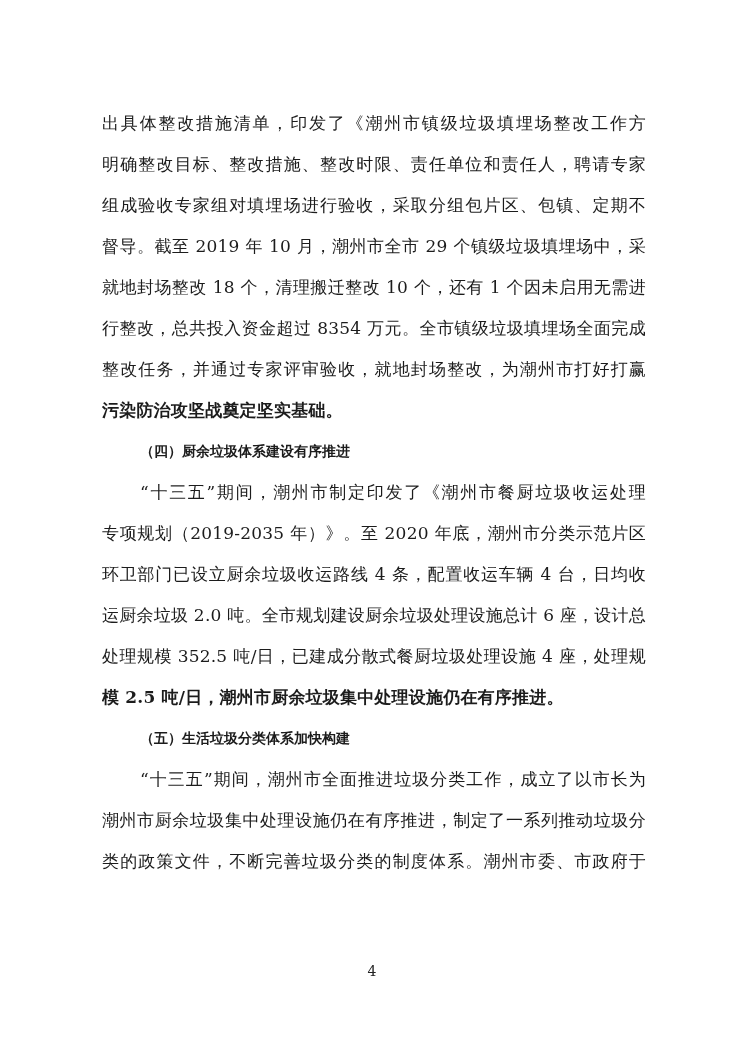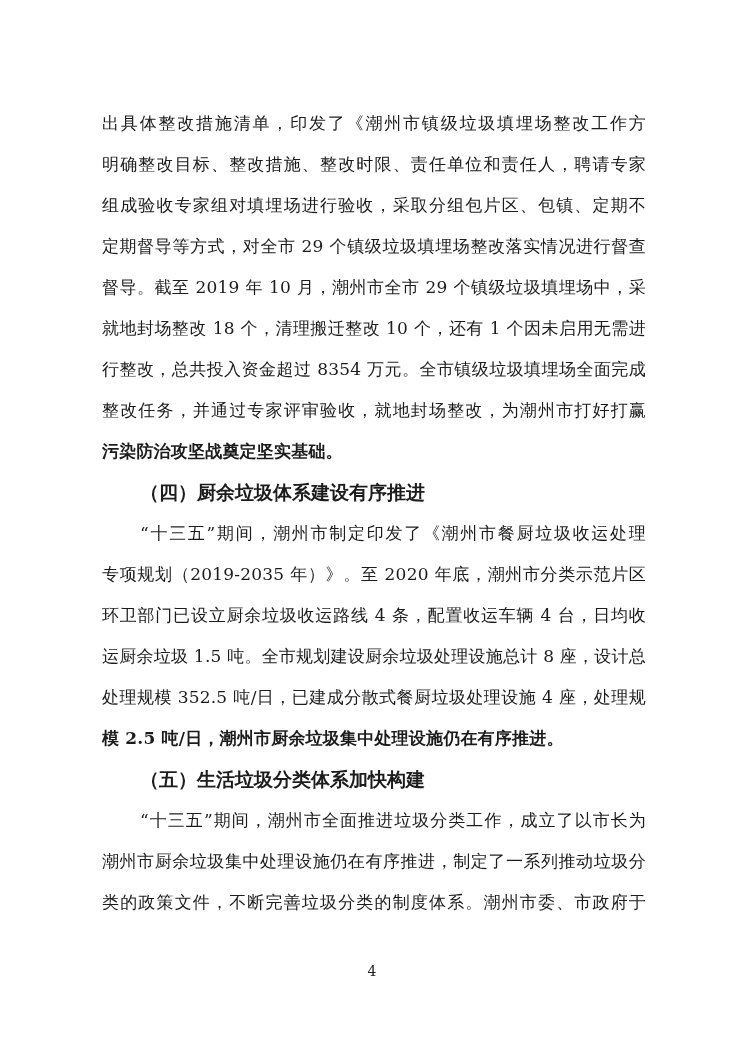--- a/index.html
+++ b/index.html
@@ -36,21 +36,21 @@
   }
   .line.last {
     text-align-last: left;
     font-weight: bold;
   }
   .line.indent {
     text-indent: 38px;
   }
   .heading {
     margin: 0;
-    font-size: 19px;
+    font-size: 14px;
     line-height: 41px;
     height: 41px;
     overflow: hidden;
     font-weight: 700;
     text-indent: 38px;
     text-align: left;
   }
   .page-number {
     position: absolute;
     left: 0;
@@ -65,35 +65,34 @@
 </head>
 <body>
 
 <main class="page">
   <section class="content">
 
     <div class="para">
       <div class="line">出具体整改措施清单，印发了《潮州市镇级垃圾填埋场整改工作方案》，</div>
       <div class="line">明确整改目标、整改措施、整改时限、责任单位和责任人，聘请专家</div>
       <div class="line">组成验收专家组对填埋场进行验收，采取分组包片区、包镇、定期不</div>
-      <div class="line">定期督导等方式，对全市 29 个镇级垃圾填埋场整改落实情况进行督查</div>
       <div class="line">督导。截至 2019 年 10 月，潮州市全市 29 个镇级垃圾填埋场中，采取</div>
       <div class="line">就地封场整改 18 个，清理搬迁整改 10 个，还有 1 个因未启用无需进</div>
       <div class="line">行整改，总共投入资金超过 8354 万元。全市镇级垃圾填埋场全面完成</div>
       <div class="line">整改任务，并通过专家评审验收，就地封场整改，为潮州市打好打赢</div>
       <div class="line last">污染防治攻坚战奠定坚实基础。</div>
     </div>
 
     <h2 class="heading">（四）厨余垃圾体系建设有序推进</h2>
 
     <div class="para">
       <div class="line indent">“十三五”期间，潮州市制定印发了《潮州市餐厨垃圾收运处理</div>
       <div class="line">专项规划（2019-2035 年）》。至 2020 年底，潮州市分类示范片区内，</div>
       <div class="line">环卫部门已设立厨余垃圾收运路线 4 条，配置收运车辆 4 台，日均收</div>
-      <div class="line">运厨余垃圾 1.5 吨。全市规划建设厨余垃圾处理设施总计 8 座，设计总</div>
+      <div class="line">运厨余垃圾 2.0 吨。全市规划建设厨余垃圾处理设施总计 6 座，设计总</div>
       <div class="line">处理规模 352.5 吨/日，已建成分散式餐厨垃圾处理设施 4 座，处理规</div>
       <div class="line last">模 2.5 吨/日，潮州市厨余垃圾集中处理设施仍在有序推进。</div>
     </div>
 
     <h2 class="heading">（五）生活垃圾分类体系加快构建</h2>
 
     <div class="para">
       <div class="line indent">“十三五”期间，潮州市全面推进垃圾分类工作，成立了以市长为</div>
       <div class="line">潮州市厨余垃圾集中处理设施仍在有序推进，制定了一系列推动垃圾分</div>
       <div class="line">类的政策文件，不断完善垃圾分类的制度体系。潮州市委、市政府于</div>

